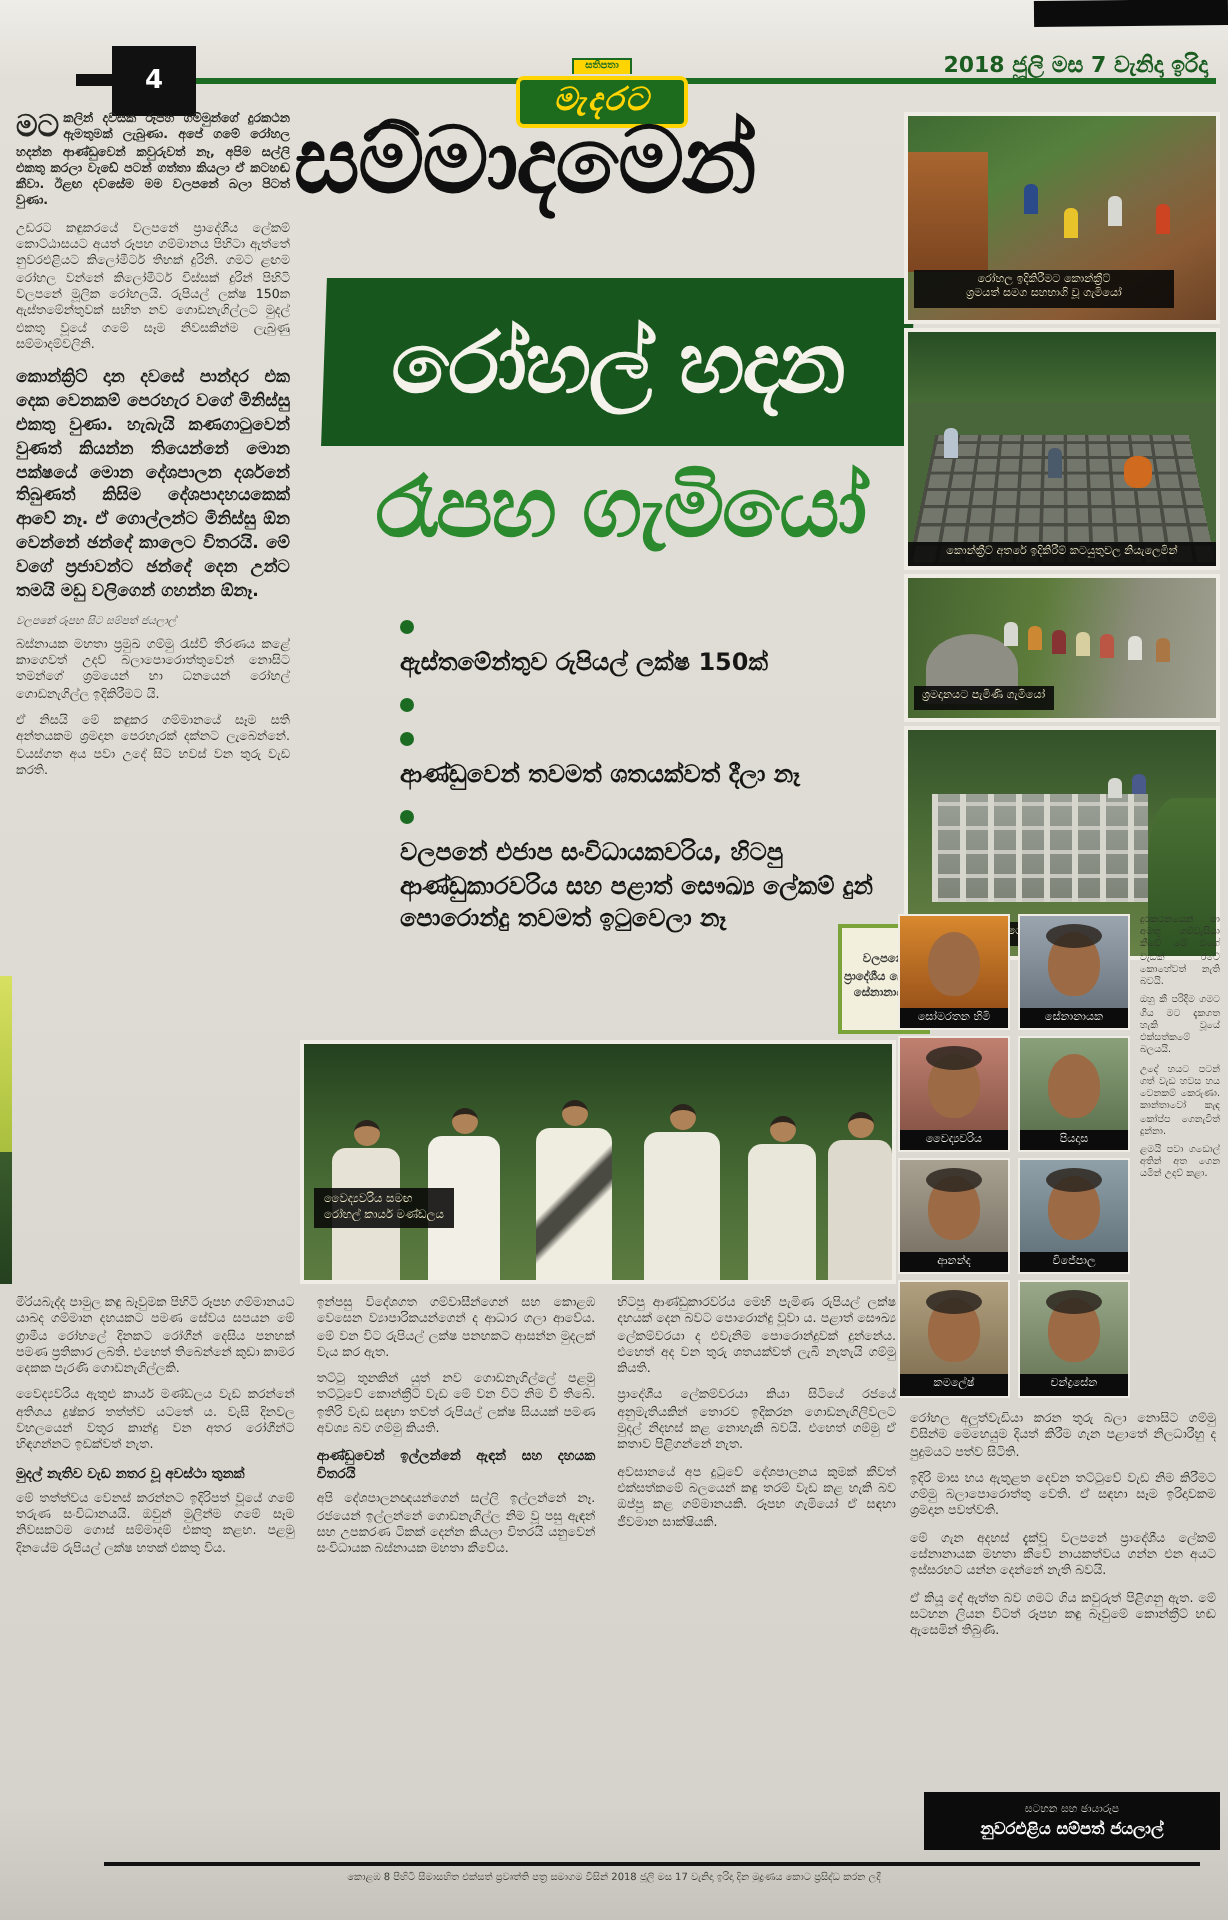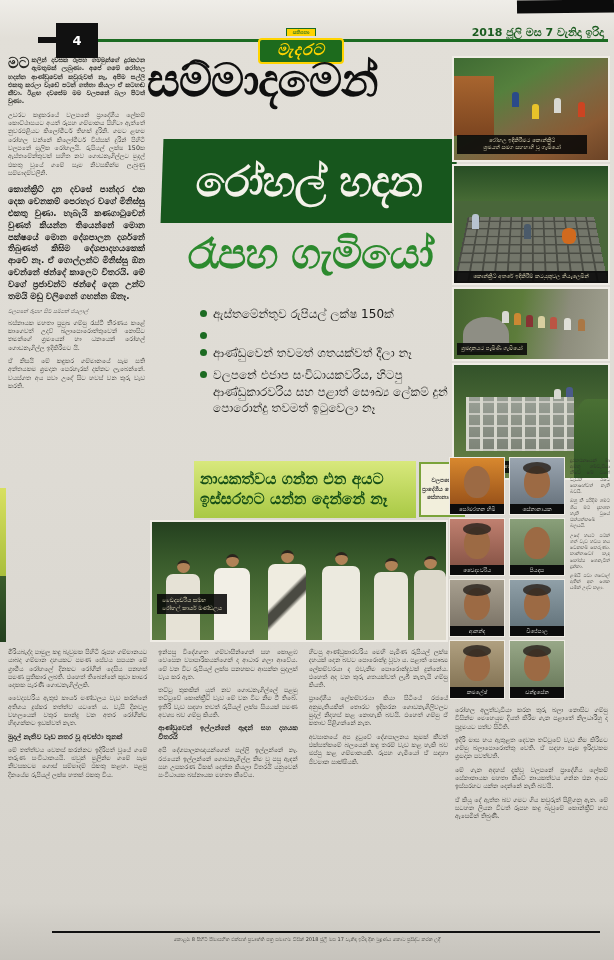--- a/index.html
+++ b/index.html
@@ -21,21 +21,21 @@
   
   .hl1{position:absolute;left:147px;top:56px;width:310px;font-size:46px;font-weight:900;color:#101010;
        letter-spacing:-1px;line-height:1.05;transform:skewX(-2deg);white-space:nowrap;}
   .hl2{position:absolute;left:162px;top:139px;width:294px;height:84px;background:#17561d;color:#f4f2ea;
        display:flex;align-items:center;justify-content:center;font-size:42px;font-weight:900;
        letter-spacing:-1px;transform:skewX(-2deg);white-space:nowrap;}
   .hl3{position:absolute;left:188px;top:229px;width:270px;font-size:42px;font-weight:900;color:#2c8a2e;
        letter-spacing:-1px;transform:skewX(-2deg);white-space:nowrap;}
   
   .bullets{position:absolute;left:200px;top:306px;width:258px;}
-  .bullet-item{display:flex;gap:6px;margin-bottom:6px;font-size:12px;font-weight:normal;line-height:1.35;color:#161614;}
+  .bullet-item{display:flex;gap:6px;margin-bottom:6px;font-size:12px;font-weight:bold;line-height:1.35;color:#161614;flex-direction:column;}
   .bullet-dot{flex:0 0 auto;width:7px;height:7px;border-radius:50%;background:#1c6b22;margin-top:4px;}
   
   .subhead{position:absolute;left:194px;top:461px;width:222px;height:57px;padding:2px 6px;box-sizing:border-box;
            background:linear-gradient(180deg,#d8e87c 0%,#a9c945 100%);display:flex;align-items:center;}
   .subhead span{font-size:15.5px;font-weight:900;color:#174f17;line-height:1.25;}
   .attr-box{position:absolute;left:419px;top:462px;width:46px;height:55px;background:#f2efdc;border:2px solid #7aa33a;
             box-sizing:border-box;display:flex;flex-direction:column;align-items:center;justify-content:center;gap:1px;}
   .attr-box span{font-size:5.8px;font-weight:bold;color:#333;text-align:center;line-height:1.3;}
   
   .left-col{position:absolute;left:8px;top:56px;width:137px;height:460px;overflow:hidden;text-align:justify;}
@@ -150,23 +150,20 @@
     <div class="bullet-item">
       <span class="bullet-dot"></span>
       <span>ආණ්ඩුවෙන් තවමත් ශතයක්වත් දීලා නෑ</span>
       </div>
     <div class="bullet-item">
       <span class="bullet-dot"></span>
       <span>වලපනේ එජාප සංවිධායකවරිය, හිටපු ආණ්ඩුකාරවරිය සහ පළාත් සෞඛ්‍ය ලේකම් දුන් පොරොන්දු තවමත් ඉටුවෙලා නෑ</span>
       </div>
   </div>
 
-  <div class="subhead">
-    <span>නායකත්වය ගන්න එන අයට ඉස්සරහට යන්න දෙන්නේ නෑ</span>
-  </div>
   <div class="attr-box">
     <span>වලපනේ</span>
     <span>ප්‍රාදේශීය ලේකම්</span>
     <span>සේනානායක</span>
   </div>
 
   <div class="left-col">
     <p class="intro"><span class="dropcap">මට</span><span>කලින් දවසක රූපහ ගම්මුන්ගේ දුරකථන ඇමතුමක් ලැබුණා. අපේ ගමේ රෝහල හදන්න ආණ්ඩුවෙන් කවුරුවත් නෑ, අපිම සල්ලි එකතු කරලා වැඩේ පටන් ගත්තා කියලා ඒ කටහඬ කීවා. ඊළඟ දවසේම මම වලපනේ බලා පිටත් වුණා.</span></p>
     <p>උඩරට කඳුකරයේ වලපනේ ප්‍රාදේශීය ලේකම් කොට්ඨාසයට අයත් රූපහ ගම්මානය පිහිටා ඇත්තේ නුවරඑළියට කිලෝමීටර් තිහක් දුරිනි. ගමට ළඟම රෝහල වන්නේ කිලෝමීටර් විස්සක් දුරින් පිහිටි වලපනේ මූලික රෝහලයි. රුපියල් ලක්ෂ 150ක ඇස්තමේන්තුවක් සහිත නව ගොඩනැගිල්ලට මුදල් එකතු වූයේ ගමේ සෑම නිවසකින්ම ලැබුණු සම්මාදම්වලිනි.</p>
     <p class="feature">කොන්ක්‍රිට් දාන දවසේ පාන්දර එක දෙක වෙනකම් පෙරහැර වගේ මිනිස්සු එකතු වුණා. හැබැයි කණගාටුවෙන් වුණත් කියන්න තියෙන්නේ මොන පක්ෂයේ මොන දේශපාලන දර්ශනේ තිබුණත් කිසිම දේශපාදහයකෙක් ආවේ නෑ. ඒ ගොල්ලන්ට මිනිස්සු ඕන වෙන්නේ ඡන්දේ කාලෙට විතරයි. මේ වගේ ප්‍රජාවන්ට ඡන්දේ දෙන උන්ට තමයි මඩු වලිගෙන් ගහන්න ඕනෑ.</p>
@@ -307,17 +304,21 @@
       <p>ප්‍රාදේශීය ලේකම්වරයා කියා සිටියේ රජයේ අනුමැතියකින් තොරව ඉදිකරන ගොඩනැගිලිවලට මුදල් නිදහස් කළ නොහැකි බවයි. එහෙත් ගම්මු ඒ කතාව පිළිගන්නේ නැත.</p>
       <p>අවසානයේ අප දුටුවේ දේශපාලනය කුමක් කීවත් එක්සත්කමේ බලයෙන් කඳු තරම් වැඩ කළ හැකි බව ඔප්පු කළ ගම්මානයකි. රූපහ ගැමියෝ ඒ සඳහා ජීවමාන සාක්ෂියකි.</p>
     </div>
   <div class="bottom-right">
       <p>රෝහල අලුත්වැඩියා කරන තුරු බලා නොසිට ගම්මු විසින්ම මෙහෙයුම දියත් කිරීම ගැන පළාතේ නිලධාරීහු ද පුදුමයට පත්ව සිටිති.</p>
       <p>ඉදිරි මාස හය ඇතුළත දෙවන තට්ටුවේ වැඩ නිම කිරීමට ගම්මු බලාපොරොත්තු වෙති. ඒ සඳහා සෑම ඉරිදාවකම ශ්‍රමදාන පවත්වති.</p>
       <p>මේ ගැන අදහස් දැක්වූ වලපනේ ප්‍රාදේශීය ලේකම් සේනානායක මහතා කීවේ නායකත්වය ගන්න එන අයට ඉස්සරහට යන්න දෙන්නේ නැති බවයි.</p>
       <p>ඒ කියූ දේ ඇත්ත බව ගමට ගිය කවුරුත් පිළිගනු ඇත. මේ සටහන ලියන විටත් රූපහ කඳු බෑවුමේ කොන්ක්‍රීට් හඬ ඇසෙමින් තිබුණි.</p>
     </div>
 
+  <div class="credit-box">
+    <span class="lbl">සටහන සහ ඡායාරූප</span>
+    <span class="who">නුවරඑළිය සම්පත් ජයලාල්</span>
+  </div>
 
   <div class="footer-rule"></div>
   <div class="imprint">කොළඹ 8 පිහිටි සීමාසහිත එක්සත් ප්‍රවෘත්ති පත්‍ර සමාගම විසින් 2018 ජූලි මස 17 වැනිදා ඉරිදා දින මුද්‍රණය කොට ප්‍රසිද්ධ කරන ලදී</div>
 
 </div>
 
 </body></html>

